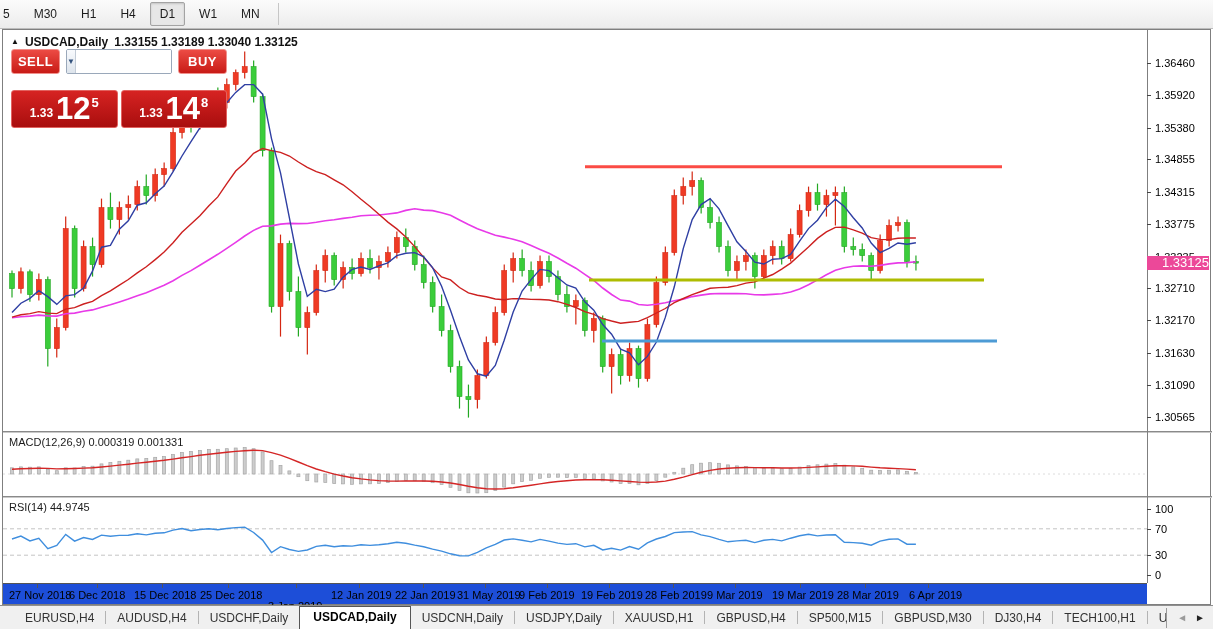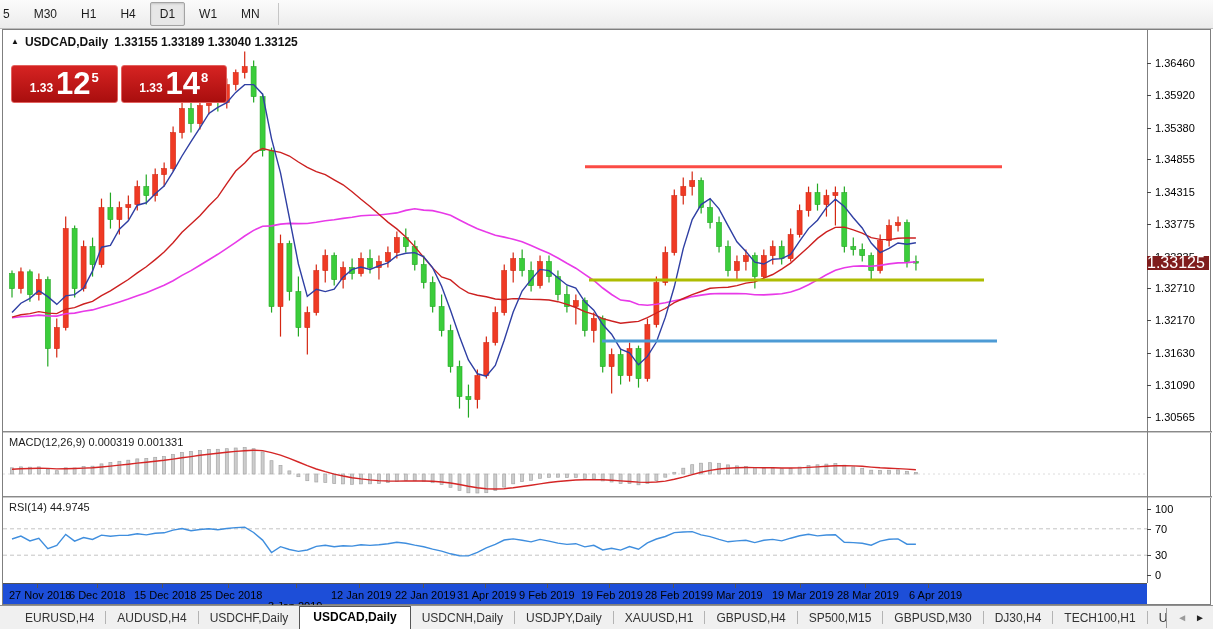--- a/index.html
+++ b/index.html
@@ -50,22 +50,22 @@
     cursor:pointer; }
   .tp-price .sm { font-size:12px; font-weight:700; margin-right:3px; margin-top:8px; }
   .tp-price .big { font-size:31px; font-weight:700; line-height:34px; }
   .tp-price .sup { font-size:13px; font-weight:700; margin-left:1px; margin-bottom:14px; }
   #tp-gap { width:3px; }
 
   
   .axis-label { position:absolute; font-size:11px; color:#000; left:8px; white-space:nowrap; }
   .axis-tick { position:absolute; left:0; width:4px; height:1px; background:#444; }
   #price-axis, #macd-axis, #rsi-axis { position:absolute; left:1144px; width:77px; }
-  #price-tag { position:absolute; left:0; width:62px; height:14px; background:#7f1d1d;
-    color:#fff; font-size:16px; text-align:left; line-height:14px; z-index:4; }
+  #price-tag { position:absolute; left:0; width:62px; height:14px; background:#ec4899;
+    color:#fff; font-size:13px; text-align:right; line-height:14px; z-index:4; }
 
   
   .pane-label { position:absolute; left:6px; font-size:11px; color:#1a1a1a; z-index:3; }
 
   
   #time-axis { position:absolute; left:0; top:553px; width:1144px; height:21px;
     border-top:1px solid #555; background:#1d4ed8; }
   .time-label { position:absolute; top:5px; font-size:11px; color:#000; white-space:nowrap; }
   .time-tick { position:absolute; top:0; width:1px; height:4px; background:#555; }
 
@@ -98,20 +98,29 @@
     </div>
 
   <div id="chart-window">
     <div id="chart-header">
       <span class="tri">▲</span>
       <span>USDCAD,Daily</span>
       <span>1.33155 1.33189 1.33040 1.33125</span>
     </div>
 
     <div id="trade-panel">
+      <div id="tp-row1">
+        <div class="tp-btn">SELL</div>
+        <div id="tp-spin">
+          <button class="spin-btn dn">▼</button>
+          <input id="tp-volume" value="5.00" style="">
+
+        </div>
+        <div class="tp-btn">BUY</div>
+      </div>
       <div id="tp-row2">
         <div class="tp-price">
           <span class="sm">1.33</span>
           <span class="big">12</span>
           <span class="sup">5</span>
         </div>
         <div id="tp-gap"></div>
         <div class="tp-price">
           <span class="sm">1.33</span>
           <span class="big">14</span>
@@ -500,21 +509,21 @@
         <div class="time-label" style="left: 131px;">15 Dec 2018</div>
         <div class="time-tick" style="left: 225px;"></div>
         <div class="time-label" style="left: 197px;">25 Dec 2018</div>
         <div class="time-tick" style="left: 293px;"></div>
         <div class="time-label" style="left: 265px; margin-top: 11px;">3 Jan 2019</div>
         <div class="time-tick" style="left: 356px;"></div>
         <div class="time-label" style="left: 328px;">12 Jan 2019</div>
         <div class="time-tick" style="left: 420px;"></div>
         <div class="time-label" style="left: 392px;">22 Jan 2019</div>
         <div class="time-tick" style="left: 482px;"></div>
-        <div class="time-label" style="left: 454px;">31 Apr 2019</div>
+        <div class="time-label" style="left: 454px;">31 May 2019</div>
         <div class="time-tick" style="left: 544px;"></div>
         <div class="time-label" style="left: 516px;">9 Feb 2019</div>
         <div class="time-tick" style="left: 606px;"></div>
         <div class="time-label" style="left: 578px;">19 Feb 2019</div>
         <div class="time-tick" style="left: 670px;"></div>
         <div class="time-label" style="left: 642px;">28 Feb 2019</div>
         <div class="time-tick" style="left: 732px;"></div>
         <div class="time-label" style="left: 704px;">9 Mar 2019</div>
         <div class="time-tick" style="left: 797px;"></div>
         <div class="time-label" style="left: 769px;">19 Mar 2019</div>

